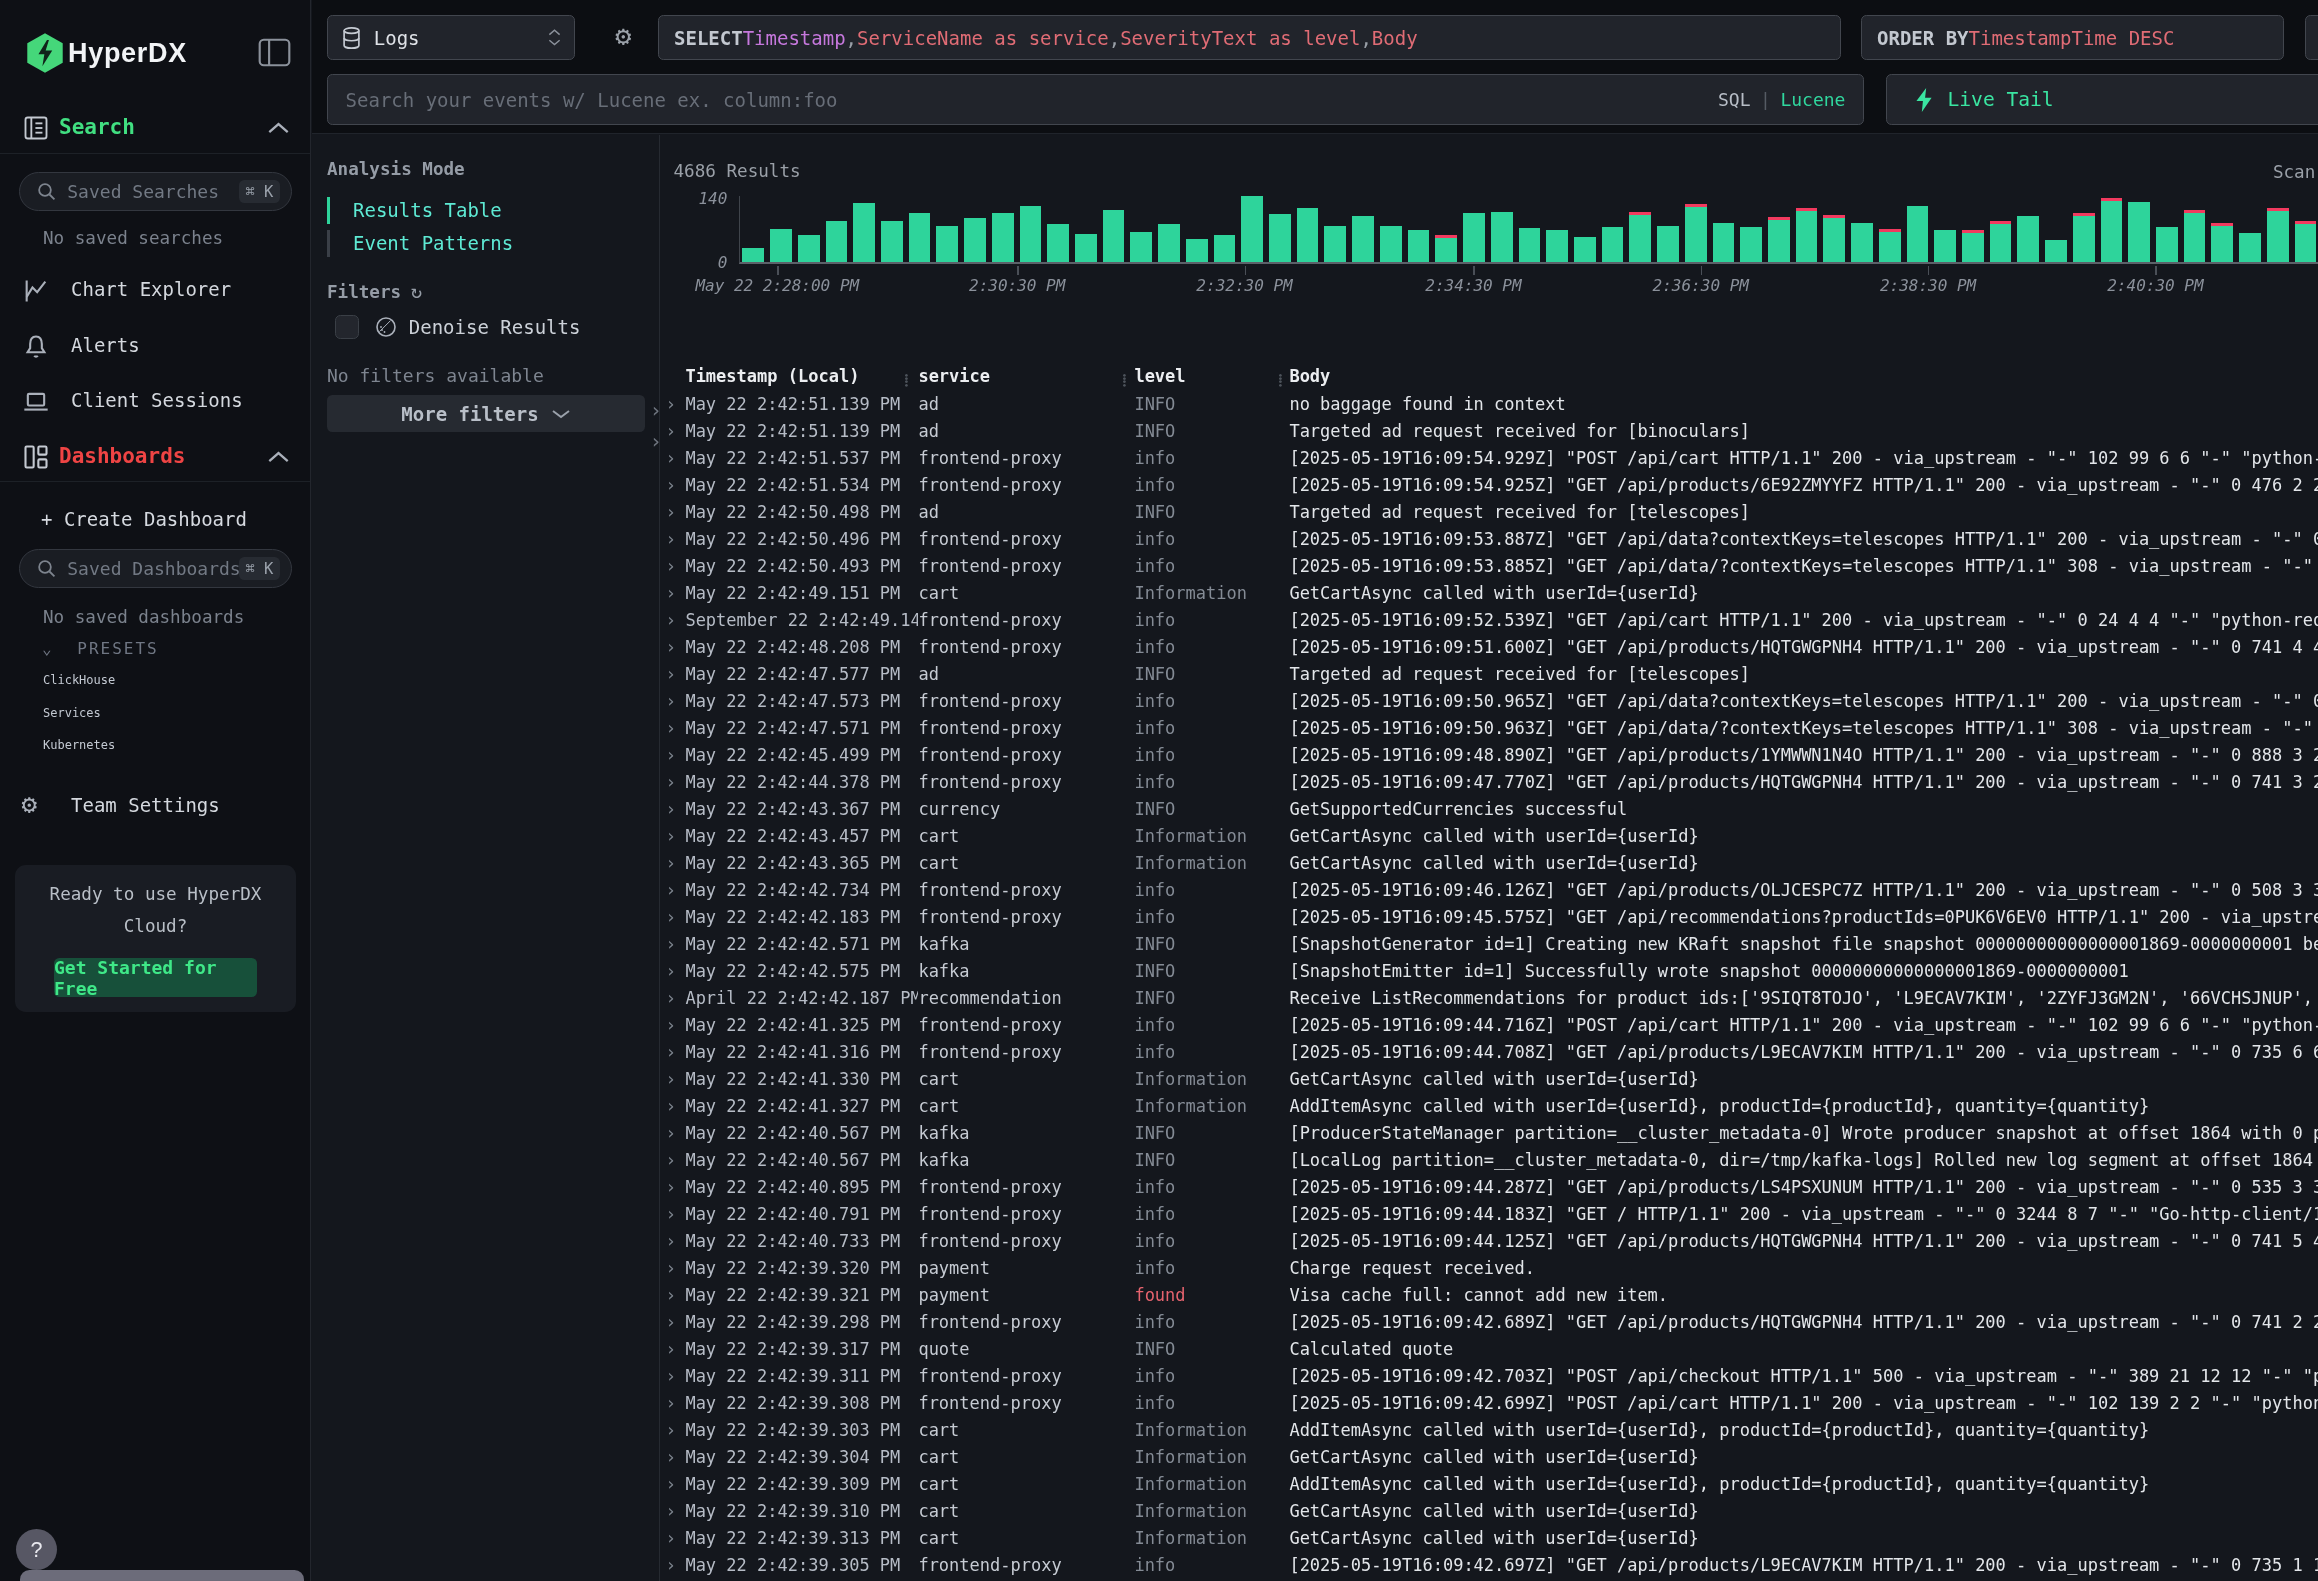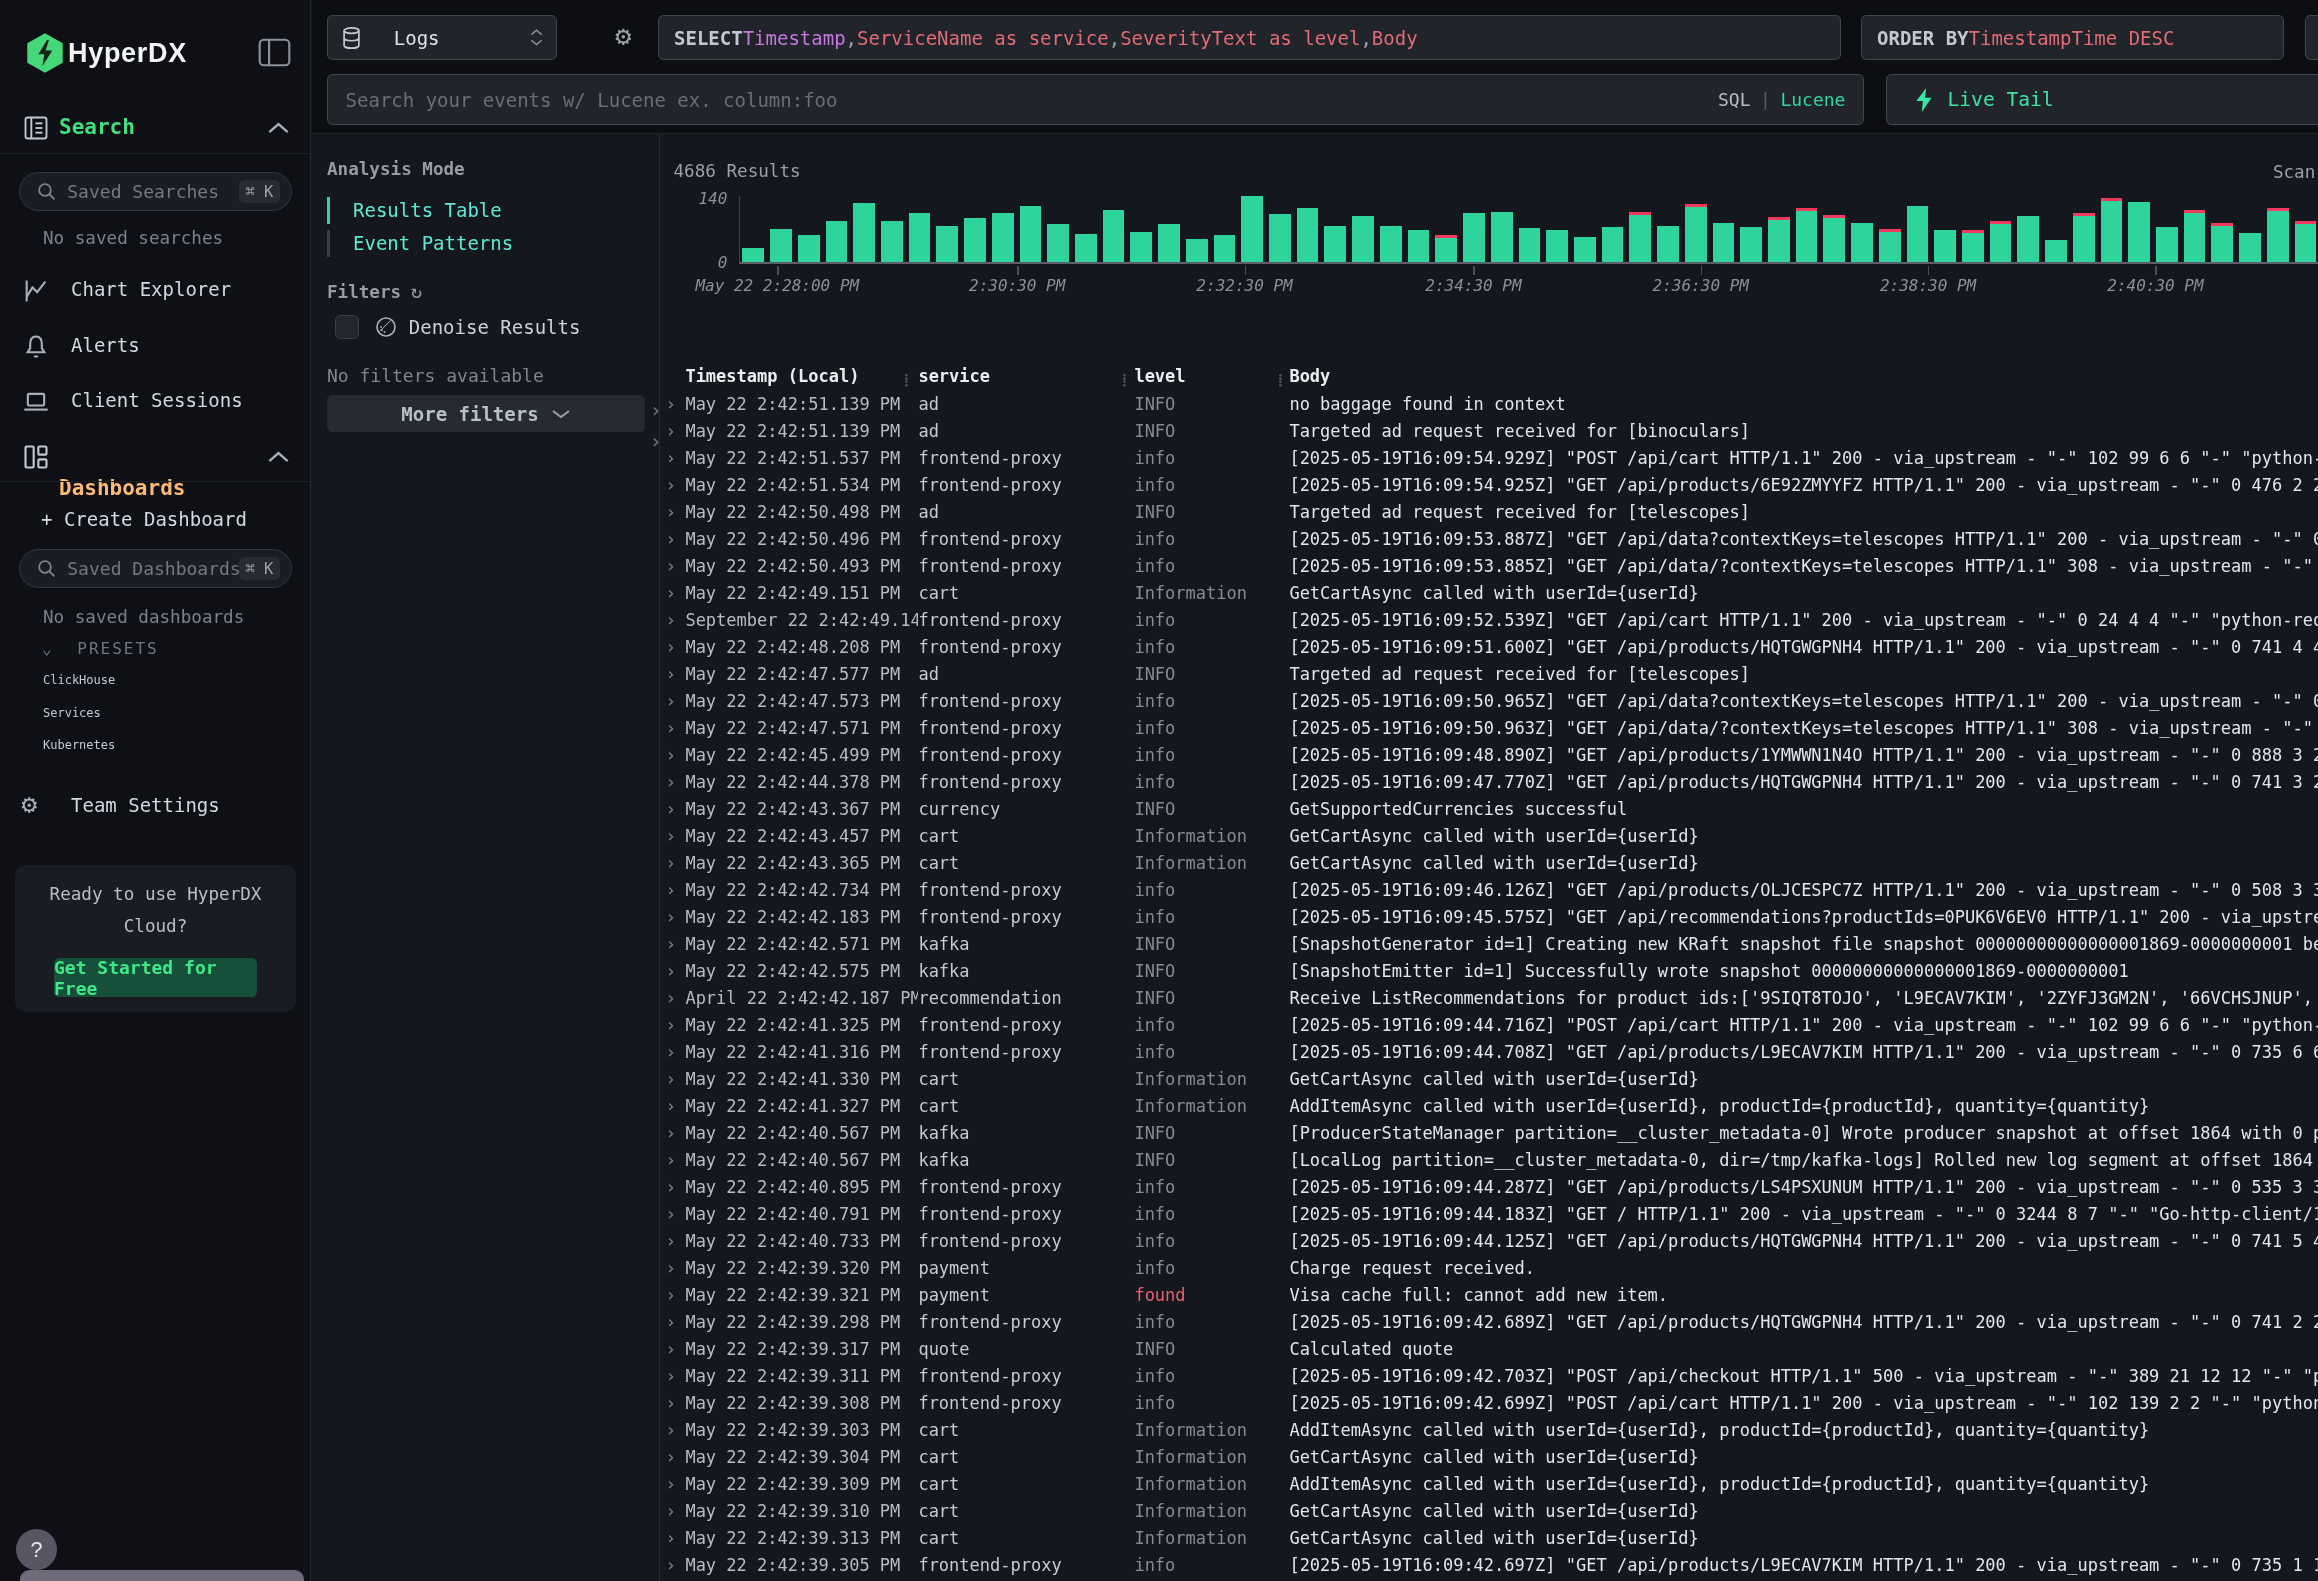--- a/index.html
+++ b/index.html
@@ -12,21 +12,21 @@
     background:#0e1015; border-right:1.4px solid #23262d; z-index:5; }
   .sb-head { position:absolute; left:0; top:27px; width:100%; height:61px; }
   .logo-hex { position:absolute; left:24px; top:5.4px; }
   .app-title { position:absolute; left:68px; top:10.8px; font-family:"Liberation Sans",sans-serif;
     font-weight:bold; font-size:27px; color:#f2f4f6; letter-spacing:0.7px; }
   .collapse-btn { position:absolute; right:17.6px; top:9.5px; color:#8b919b; }
   .sec-head { position:absolute; left:0; width:100%; height:35px; }
   .sec-icon { position:absolute; left:21.6px; top:4px; }
   .sec-label { position:absolute; left:59px; top:5.4px; font-size:21px; font-weight:bold; }
   .sec-label.green { color:#41df81; }
-  .sec-label.white { color:#fdba74;margin-top:32px; }
+  .sec-label.white { color:#ef4444; }
   .sec-chev { position:absolute; right:20px; top:9.5px; color:#aab0ba; }
   .sb-divider { position:absolute; left:0; width:100%; height:1.4px; background:#1d2127; }
   .pill { position:absolute; left:19px; width:273px; height:39px; background:#1a1d23;
     border:1.4px solid #33373f; border-radius:19.6px; display:flex; align-items:center; padding:0 10.8px; }
   .pill .mag { flex:0 0 auto; margin:0 9.5px 0 5.4px; color:#7d848e; }
   .pill .ph { flex:1 1 auto; color:#727984; font-size:18px; white-space:nowrap; overflow:hidden; }
   .kbd { flex:0 0 auto; background:#272b32; color:#9aa1ab; border-radius:5.4px;
     font-size:15.5px; padding:2.7px 6.8px; }
   .sb-note { position:absolute; left:43px; color:#7b828d; font-size:17.6px; }
   .nav-item { position:absolute; left:0; width:100%; height:32px; cursor:pointer; }
@@ -46,21 +46,21 @@
     background:#575764; color:#e8e8ee; font-size:21.6px; display:flex; align-items:center;
     justify-content:center; cursor:pointer; font-family:"Liberation Sans",sans-serif; }
   .toast-sliver { position:absolute; left:20px; top:1570px; width:284px; height:20px;
     border-radius:9.5px; background:#6c6c7a; }
 
   
   #topbar { position:absolute; left:312px; top:0; width:2006px; height:134px;
     background:#0c0e12; border-bottom:1.4px solid #20242b; }
   .tb-box { position:absolute; background:#21242b; border:1.4px solid #42464e; border-radius:5.4px;
     height:45px; display:flex; align-items:center; font-size:19px; color:#dfe2e7; }
-  .src-select { left:15px; top:15px; width:230px; padding:17px 12px; cursor:pointer;gap:20px; }
+  .src-select { left:15px; top:15px; width:248px; padding:17px 12px; cursor:pointer; }
   .src-select .dbicon { margin-right:10.8px; color:#c6cbd3; }
   .src-select .updown { margin-left:auto; color:#8b919b; display:flex; flex-direction:column; gap:1.4px; }
   .gear-btn { position:absolute; left:303px; top:20px; font-size:27px; color:#9aa0a8; cursor:pointer; }
   .sql-box { left:346px; top:15px; width:1183px; padding:0 15px; white-space:nowrap; overflow:hidden; }
   .order-box { left:1549px; top:15px; width:423px; padding:0 15px; white-space:nowrap; overflow:hidden; }
   .save-btn { left:1993px; top:15px; width:108px; padding:0 16px; font-weight:bold;
     color:#eef0f3; cursor:pointer; font-family:"Liberation Sans",sans-serif; }
   .tok-kw { color:#c3c8d0; font-weight:bold; }
   .tok-type { color:#c678dd; }
   .tok-field { color:#e06c75; }

